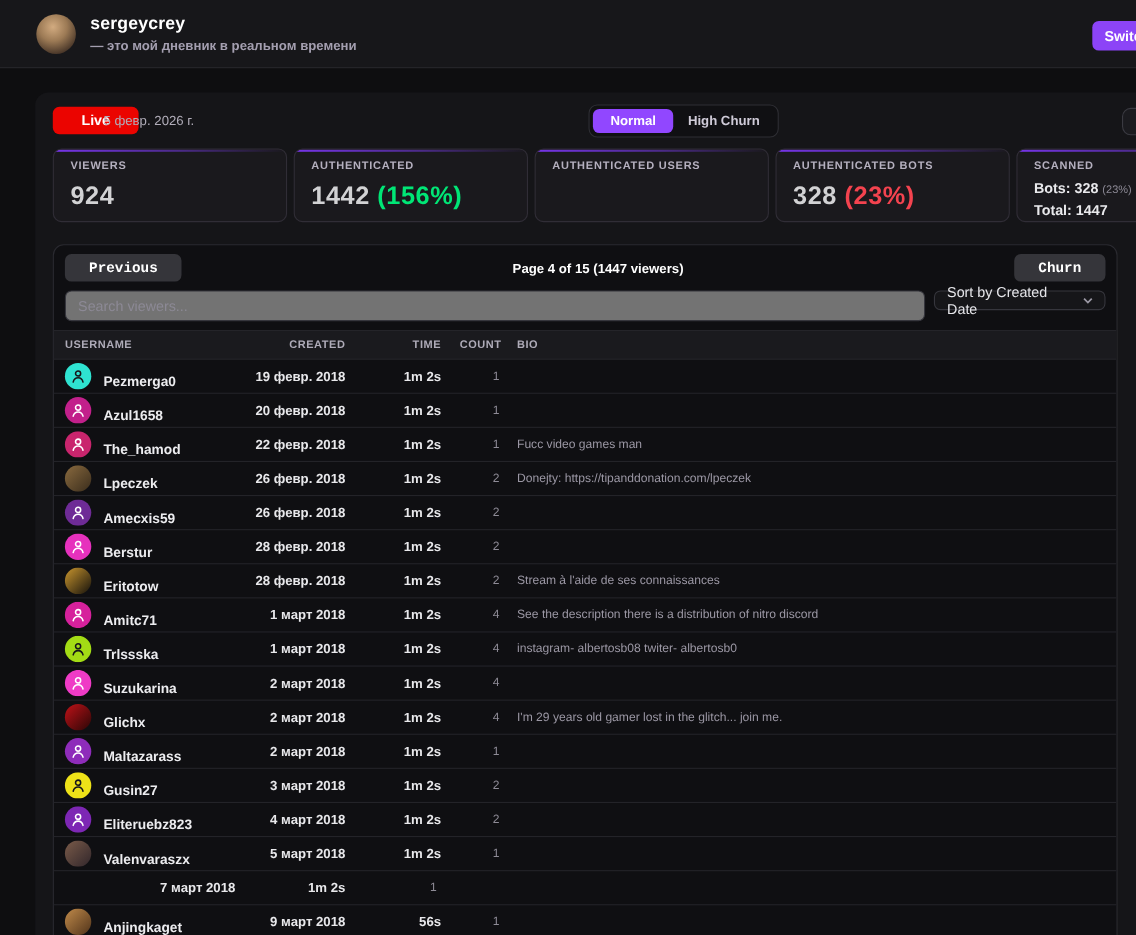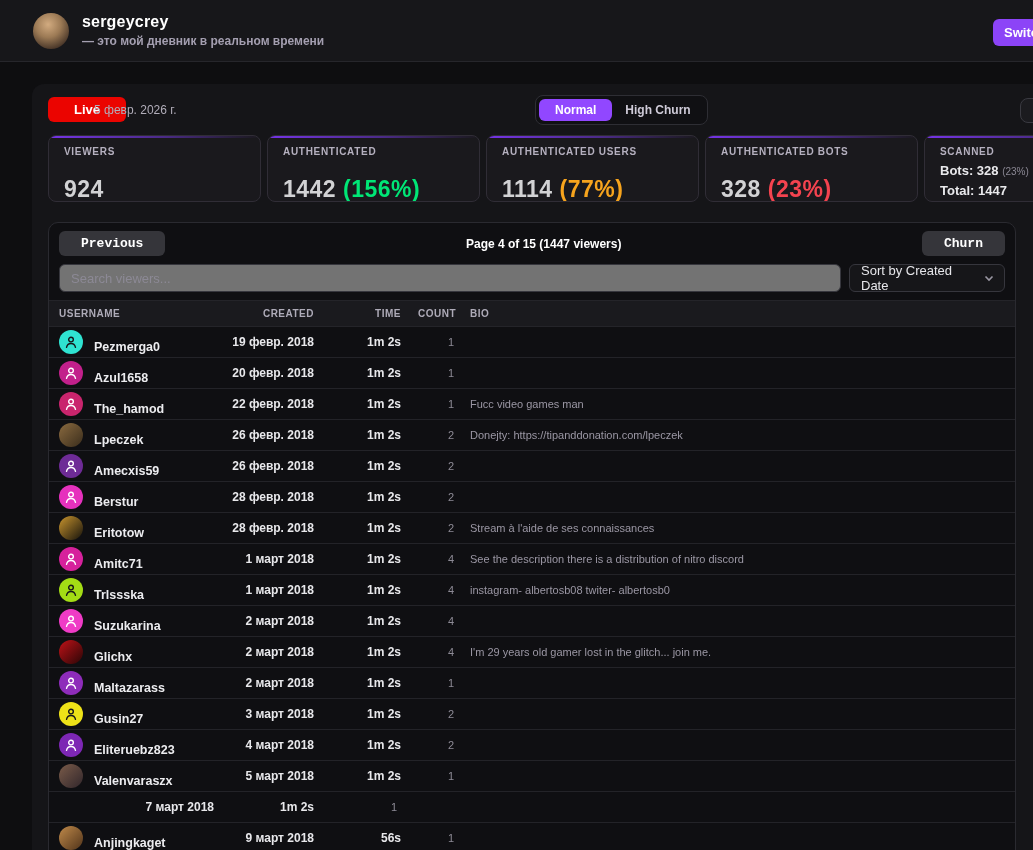--- a/index.html
+++ b/index.html
@@ -60,21 +60,21 @@
   .stats-row { position:absolute; left:16px; top:51px; display:flex; gap:6px; }
   .stat-card {
     position:relative; width:213px; height:67px; flex:none;
     background:#1a191d; border:1px solid #302d36; border-radius:8px;
     padding:10px 15px; overflow:hidden;
   }
   .stat-card::before {
     content:''; position:absolute; top:0; left:0; right:0; height:2px;
     background:linear-gradient(90deg, #7634e8 0%, #4a2a86 55%, rgba(60,40,100,0) 100%);
   }
-  .stat-label { font-size:10px; font-weight:bold; color:#b5b0bf; letter-spacing:.7px; margin-bottom:19px; }
+  .stat-label { font-size:10px; font-weight:bold; color:#b5b0bf; letter-spacing:.7px; margin-bottom:7px; }
   .stat-value { font-size:23px; font-weight:bold; color:#d2d2d4; letter-spacing:.5px; }
   .stat-pct { font-size:23px; font-weight:bold; }
   .scanned-card .stat-label { margin-bottom:4px; }
   .scanned-line { font-size:13px; font-weight:bold; color:#e9e9ec; line-height:1.55; }
   .pct-small { font-size:10px; font-weight:normal; color:#8b8894; }
 
   
   .table-box {
     position:absolute; left:16px; top:138px; width:968px; height:700px;
     background:#0f0f12; border:1px solid #2a2a30; border-radius:10px; overflow:hidden;
@@ -85,21 +85,21 @@
     font-size:13px; font-weight:bold; font-family:Liberation Mono, monospace; padding:5px 22px; cursor:pointer;
   }
   .page-info { font-size:12px; font-weight:bold; color:#fff; }
   .search-row { display:flex; gap:8px; padding:1px 10px 8px; }
   .search-input {
     flex:1; height:28px; background:#737373; border:1px solid #36363d; border-radius:6px;
     color:#ddd; padding:0 11px; font-size:13px; font-family:inherit; outline:none;
   }
   .search-input::placeholder { color:#8c8995; }
   .sort-select {
-    width:156px; height:28px; background:#161619; border:1px solid #36363d; border-radius:6px;
+    width:156px; height:18px; background:#161619; border:1px solid #36363d; border-radius:6px;
     display:flex; align-items:center; justify-content:space-between;
     padding:0 9px 0 11px; font-size:13px; color:#e6e6ea; cursor:pointer;
   }
   .chev { width:12px; height:12px; color:#9a97a3; flex:none; }
 
   .grid-cols { display:grid; grid-template-columns:165px 100px 87px 57px 1fr; align-items:center; }
   .thead {
     height:27px; background:#1a1a1e;
     border-top:1px solid #242429; border-bottom:1px solid #242429;
     font-size:10px; font-weight:bold; color:#aeabb8; letter-spacing:.5px;
@@ -147,21 +147,20 @@
     <div class="stat-value"><span>924</span><span class="stat-pct"></span></div>
   </div>
 
   <div class="stat-card">
     <div class="stat-label">AUTHENTICATED</div>
     <div class="stat-value"><span>1442 </span><span class="stat-pct" style="color: rgb(0, 230, 118);">(156%)</span></div>
   </div>
 
   <div class="stat-card">
     <div class="stat-label">AUTHENTICATED USERS</div>
-    <div class="stat-value"><span>1114 </span><span class="stat-pct" style="color: rgb(247, 164, 29);">(77%)</span></div>
   </div>
 
   <div class="stat-card">
     <div class="stat-label">AUTHENTICATED BOTS</div>
     <div class="stat-value"><span>328 </span><span class="stat-pct" style="color: rgb(244, 67, 79);">(23%)</span></div>
   </div>
 <div class="stat-card scanned-card">
       <div class="stat-label">SCANNED</div>
       <div class="scanned-line"><span>Bots: </span><span>328 </span><span class="pct-small">(23%)</span></div>
       <div class="scanned-line"><span>Total: </span><span>1447</span></div>

